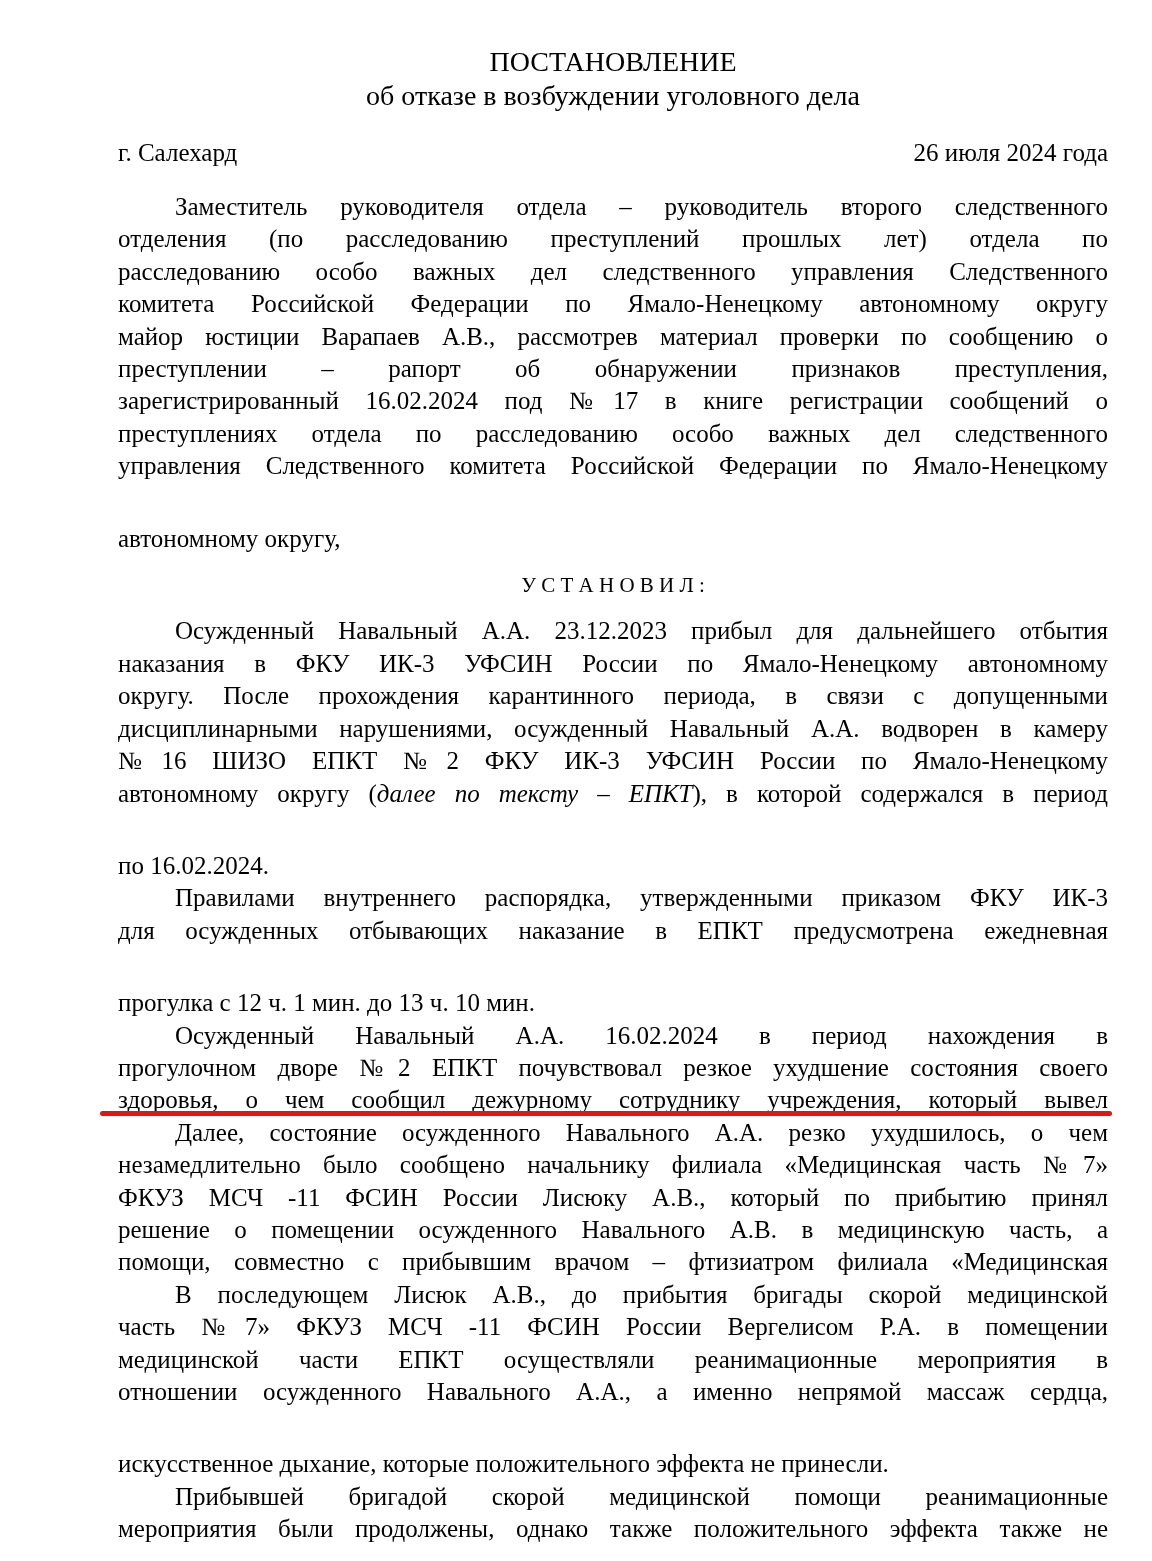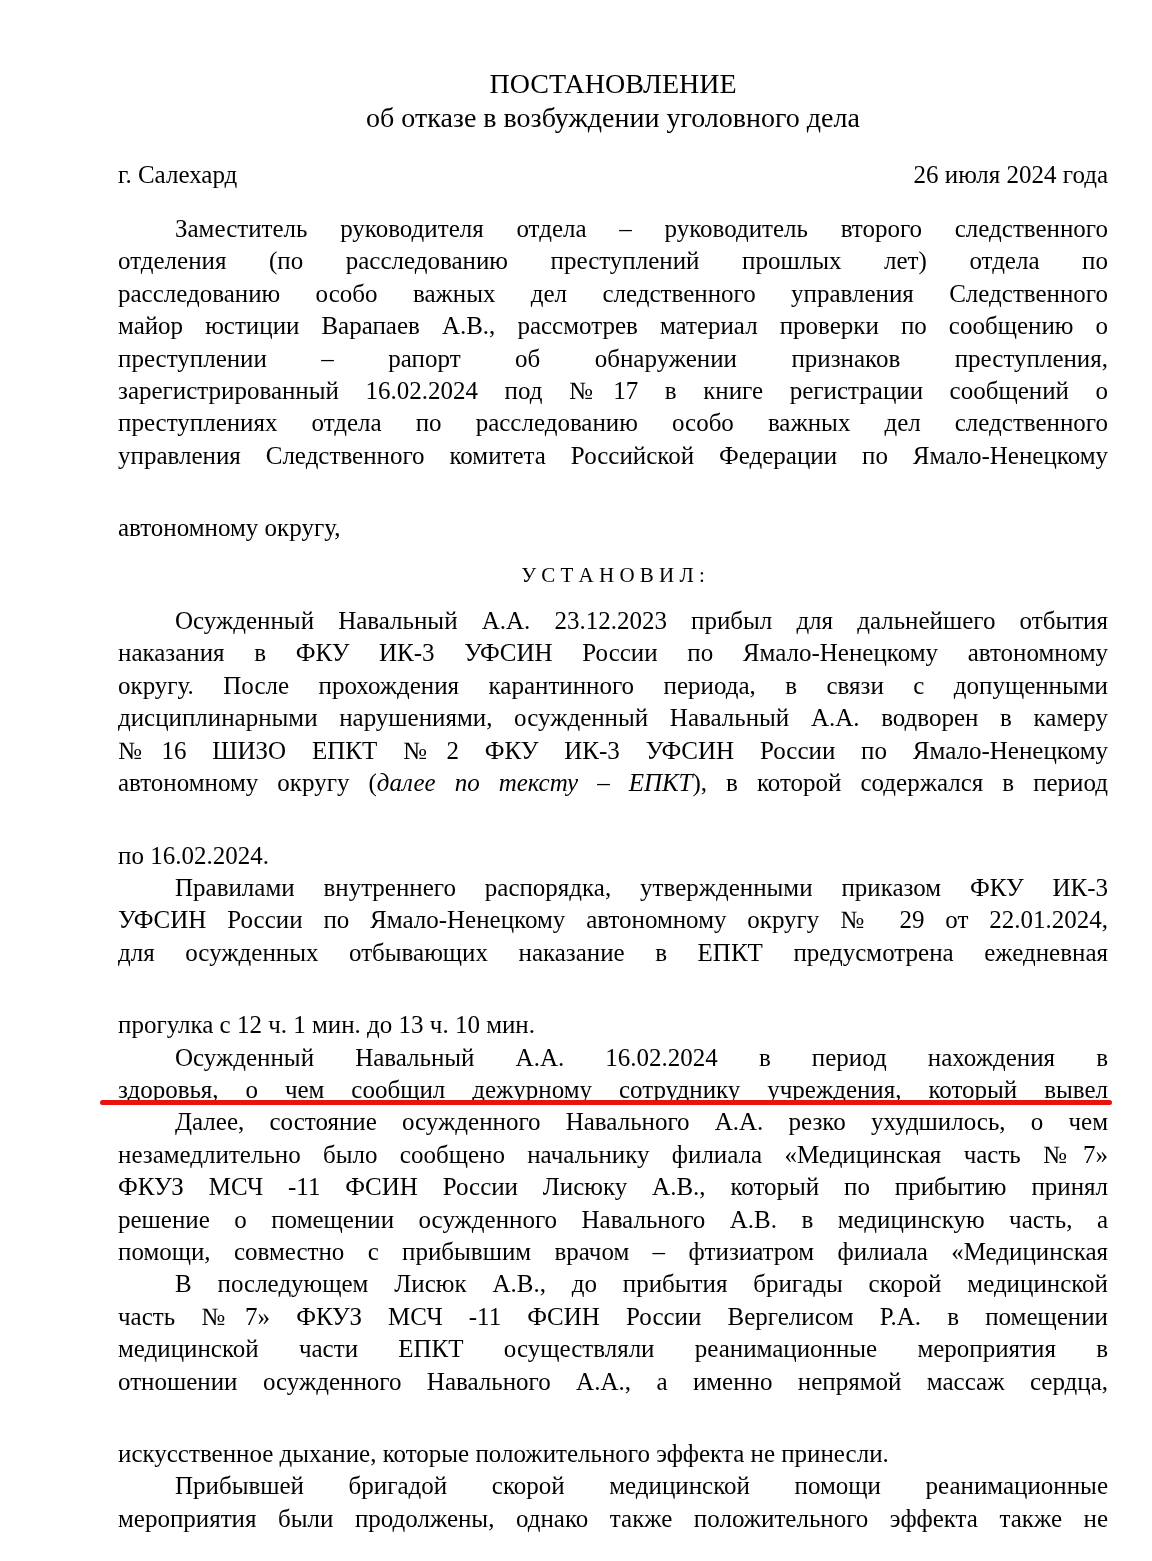--- a/index.html
+++ b/index.html
@@ -11,21 +11,21 @@
     width: 1152px;
     height: 1561px;
     color: #000000;
     font-family: "Liberation Serif", serif;
     overflow: hidden;
   }
   .doc {
     box-sizing: border-box;
     width: 1152px;
     height: 1242px;
-    padding: 67px 44px 0 118px;
+    padding: 45px 44px 0 118px;
   }
   .title-block {
     text-align: center;
     font-size: 28px;
     line-height: 34px;
   }
   .meta-row {
     display: flex;
     justify-content: space-between;
     align-items: baseline;
@@ -79,20 +79,21 @@
     <span>г. Салехард</span>
     <span>26 июля 2024 года</span>
   </div>
 
   <div class="content">
     <div id="intro-paragraphs">
         <div class="paragraph">
           <div class="line first"><span>Заместитель руководителя отдела – руководитель второго следственного</span></div>
           <div class="line"><span>отделения (по расследованию преступлений прошлых лет) отдела по</span></div>
           <div class="line"><span>расследованию особо важных дел следственного управления Следственного</span></div>
+          <div class="line"><span>комитета Российской Федерации по Ямало-Ненецкому автономному округу</span></div>
           <div class="line"><span>майор юстиции Варапаев А.В., рассмотрев материал проверки по сообщению о</span></div>
           <div class="line"><span>преступлении – рапорт об обнаружении признаков преступления,</span></div>
           <div class="line"><span>зарегистрированный 16.02.2024 под №17 в книге регистрации сообщений о</span></div>
           <div class="line"><span>преступлениях отдела по расследованию особо важных дел следственного</span></div>
           <div class="line"><span>управления Следственного комитета Российской Федерации по Ямало-Ненецкому</span></div>
           <div class="line last"><span>автономному округу,</span></div>
         </div>
       </div>
 
     <div class="section-heading">У С Т А Н О В И Л :</div>
@@ -102,26 +103,26 @@
           <div class="line first"><span>Осужденный Навальный А.А. 23.12.2023 прибыл для дальнейшего отбытия</span></div>
           <div class="line"><span>наказания в ФКУ ИК-3 УФСИН России по Ямало-Ненецкому автономному</span></div>
           <div class="line"><span>округу. После прохождения карантинного периода, в связи с допущенными</span></div>
           <div class="line"><span>дисциплинарными нарушениями, осужденный Навальный А.А. водворен в камеру</span></div>
           <div class="line"><span>№16 ШИЗО ЕПКТ №2 ФКУ ИК-3 УФСИН России по Ямало-Ненецкому</span></div>
           <div class="line"><span>автономному округу (</span><span class="italic">далее по тексту – ЕПКТ</span><span>), в которой содержался в период</span></div>
           <div class="line last"><span>по 16.02.2024.</span></div>
         </div>
         <div class="paragraph">
           <div class="line first"><span>Правилами внутреннего распорядка, утвержденными приказом ФКУ ИК-3</span></div>
-          <div class="line"><span>УФСИН России по Ямало-Ненецкому автономному округу № 29 от 22.01.2024,</span></div>
           <div class="line"><span>для осужденных отбывающих наказание в ЕПКТ предусмотрена ежедневная</span></div>
           <div class="line last"><span>прогулка с 12 ч. 1 мин. до 13 ч. 10 мин.</span></div>
         </div>
         <div class="paragraph">
           <div class="line first"><span>Осужденный Навальный А.А. 16.02.2024 в период нахождения в</span></div>
+          <div class="line"><span>прогулочном дворе №2 ЕПКТ почувствовал резкое ухудшение состояния своего</span></div>
           <div class="line"><span>здоровья, о чем сообщил дежурному сотруднику учреждения, который вывел</span><div class="red-mark"></div></div>
         </div>
         <div class="paragraph">
           <div class="line first"><span>Далее, состояние осужденного Навального А.А. резко ухудшилось, о чем</span></div>
           <div class="line"><span>незамедлительно было сообщено начальнику филиала «Медицинская часть №7»</span></div>
           <div class="line"><span>ФКУЗ МСЧ -11 ФСИН России Лисюку А.В., который по прибытию принял</span></div>
           <div class="line"><span>решение о помещении осужденного Навального А.В. в медицинскую часть, а</span></div>
         </div>
         <div class="paragraph">
           <div class="line"><span>помощи, совместно с прибывшим врачом – фтизиатром филиала «Медицинская</span></div>

